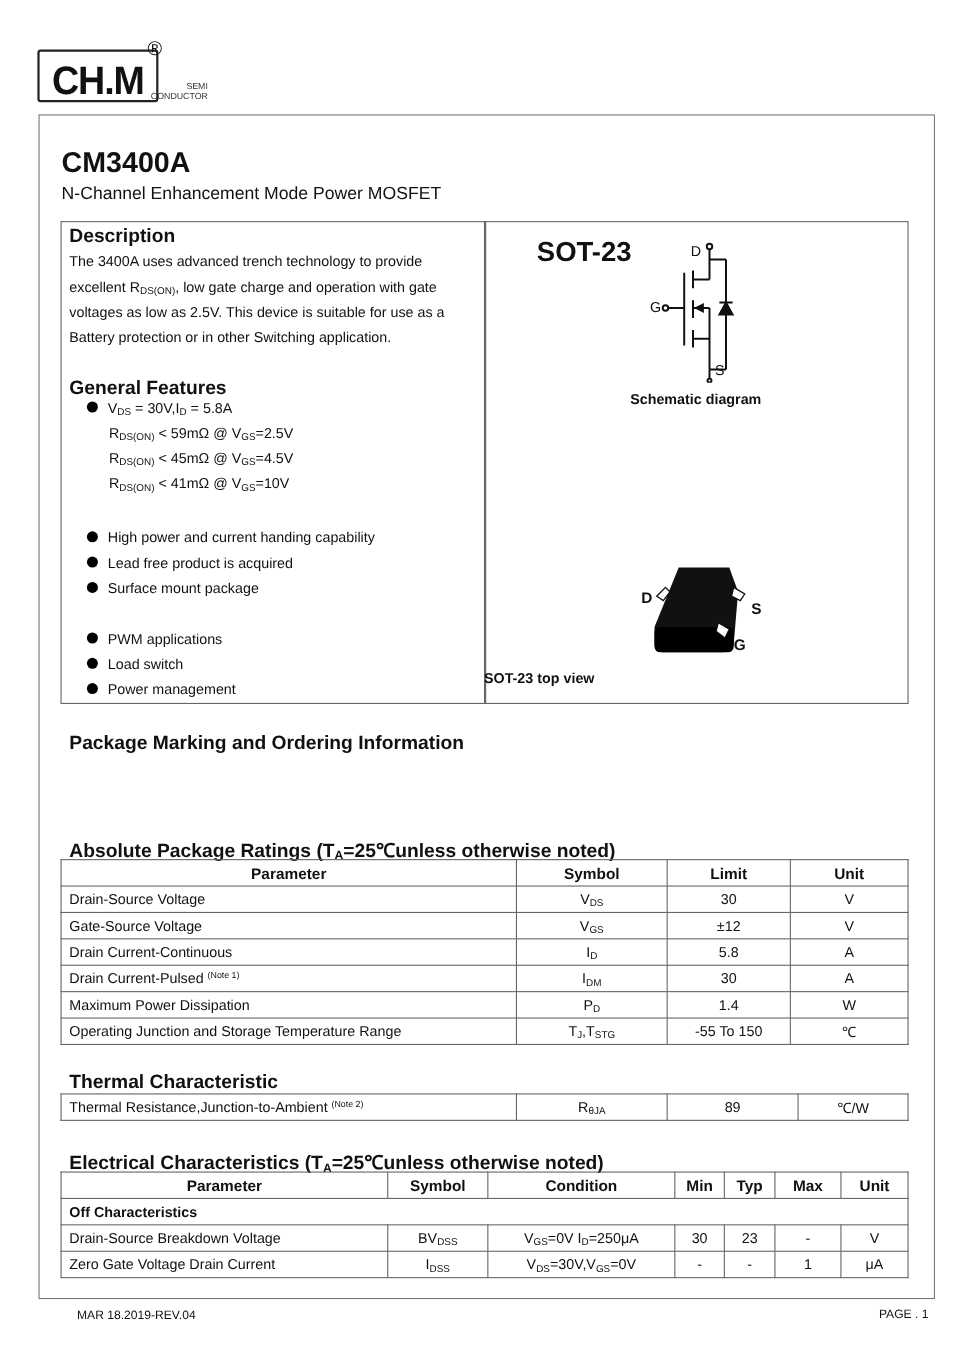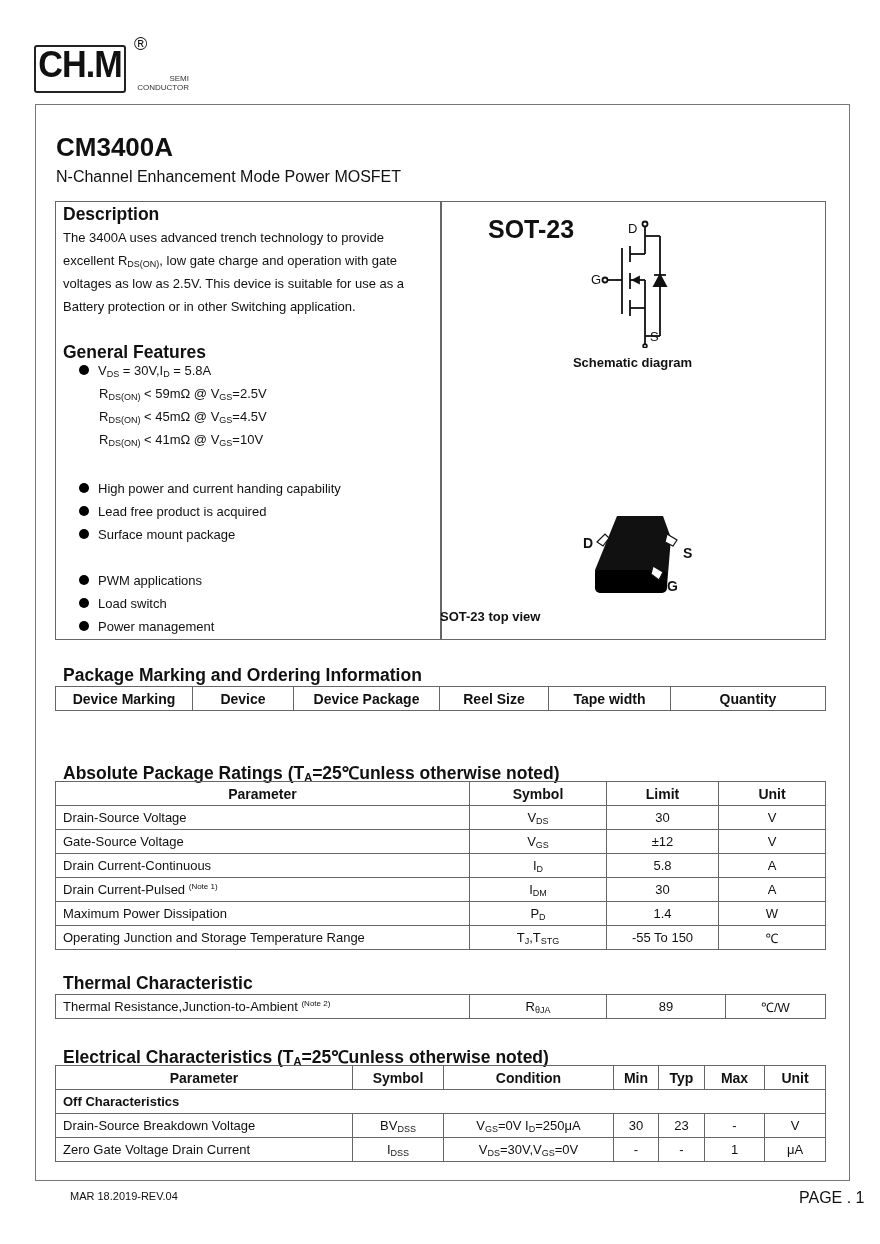--- a/index.html
+++ b/index.html
@@ -1,18 +1,18 @@
 <!DOCTYPE html>
 <html><head>
 <meta charset="utf-8">
 <style>
   * { box-sizing: border-box; margin: 0; padding: 0; }
   body { width: 880px; height: 1244px; background: #fff; position: relative; font-family: "Liberation Sans", sans-serif; color: #111; overflow: hidden; }
   .abs { position: absolute; }
-  .logo { left: 34px; top: 45px; width: 92px; height: 48px; border: 2px solid #222; border-radius: 3px; display: flex; align-items: flex-start; justify-content: center; }
+  .logo { left: 34px; top: 45px; width: 110px; height: 48px; border: 2px solid #222; border-radius: 3px; display: flex; align-items: flex-end; justify-content: center; }
   .logo-text { font-family: "Liberation Sans", sans-serif; font-weight: 900; font-size: 36px; letter-spacing: -1px; color: #111; transform: scaleX(0.95); line-height: 1; }
   .reg { left: 134px; top: 34px; font-size: 18px; }
   .semi { left: 137px; top: 74px; font-size: 8px; line-height: 9px; color: #333; text-align: right; width: 52px; }
   .frame { left: 35px; top: 104px; width: 815px; height: 1077px; border: 1.5px solid #777; }
   .title { left: 56px; top: 132px; font-size: 26px; font-weight: bold; }
   .subtitle { left: 56px; top: 168px; font-size: 16px; }
   .box { left: 55px; top: 201px; width: 771px; height: 439px; border: 1.5px solid #666; }
   .vdiv { left: 440px; top: 201px; width: 1.5px; height: 439px; background: #666; }
   h3 { font-size: 17.5px; font-weight: bold; }
   .desc-h { left: 63px; top: 204px; }
@@ -29,21 +29,21 @@
   .schem-cap { left: 440px; top: 355px; width: 385px; text-align: center; font-size: 13px; font-weight: bold; }
   .pkg { left: 575px; top: 508px; }
   .pkg-cap { left: 440px; top: 609px; width: 385px; text-align: left; font-size: 13px; font-weight: bold; }
   .sec-h { font-size: 17.5px; font-weight: bold; left: 63px; }
   table { position: absolute; border-collapse: collapse; font-size: 13px; }
   td, th { border: 1.5px solid #666; height: 24px; padding: 0 7px; }
   th { font-weight: bold; font-size: 14px; }
   .c { text-align: center; }
   .l { text-align: left; }
   .footer-l { left: 34px; top: 1190px; font-size: 11px; margin-left: 36px; }
-  .footer-r { left: 799px; top: 1189px; font-size: 16px; }
+  .footer-r { left: 799px; top: 1189px; font-size: 11px; }
 </style>
 </head>
 <body>
 
 <div class="abs logo">
   <span class="logo-text">CH.M</span>
 </div>
 <div class="abs reg">®</div>
 <div class="abs semi">
   <div>SEMI</div>
@@ -117,28 +117,20 @@
   </svg>
 </div>
 <div class="abs" style="left:583px;top:535px;font-size:14px;font-weight:bold">D</div>
 <div class="abs" style="left:683px;top:545px;font-size:14px;font-weight:bold">S</div>
 <div class="abs" style="left:667px;top:578px;font-size:14px;font-weight:bold">G</div>
 <div class="abs pkg-cap">SOT-23 top view</div>
 
 <div class="abs sec-h" style="top:665px">Package Marking and Ordering Information</div>
 <table style="left:55px;top:686px;width:771px">
   <tbody>
-      <tr>
-    <th class="c" style="width:137px">Device Marking</th>
-    <th class="c" style="width:101px">Device</th>
-    <th class="c" style="width:146px">Device Package</th>
-    <th class="c" style="width:109px">Reel Size</th>
-    <th class="c" style="width:122px">Tape width</th>
-    <th class="c">Quantity</th>
-  </tr>
 </tbody>
   </table>
 
 <div class="abs sec-h" style="top:760px"><span>Absolute Package Ratings (T</span><sub style="font-size:11px">A</sub><span>=25℃unless otherwise noted)</span></div>
 <table style="left:55px;top:781px;width:771px">
   <tbody>
       <tr>
     <th class="c" style="width:414px">Parameter</th>
     <th class="c" style="width:137px">Symbol</th>
     <th class="c" style="width:112px">Limit</th>

